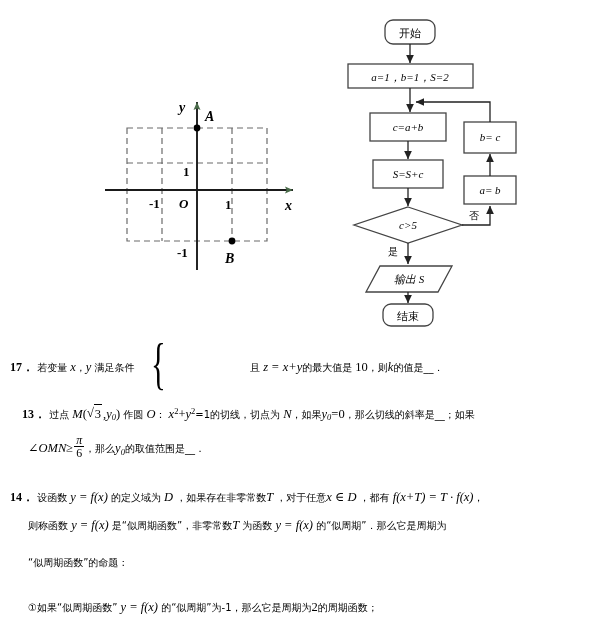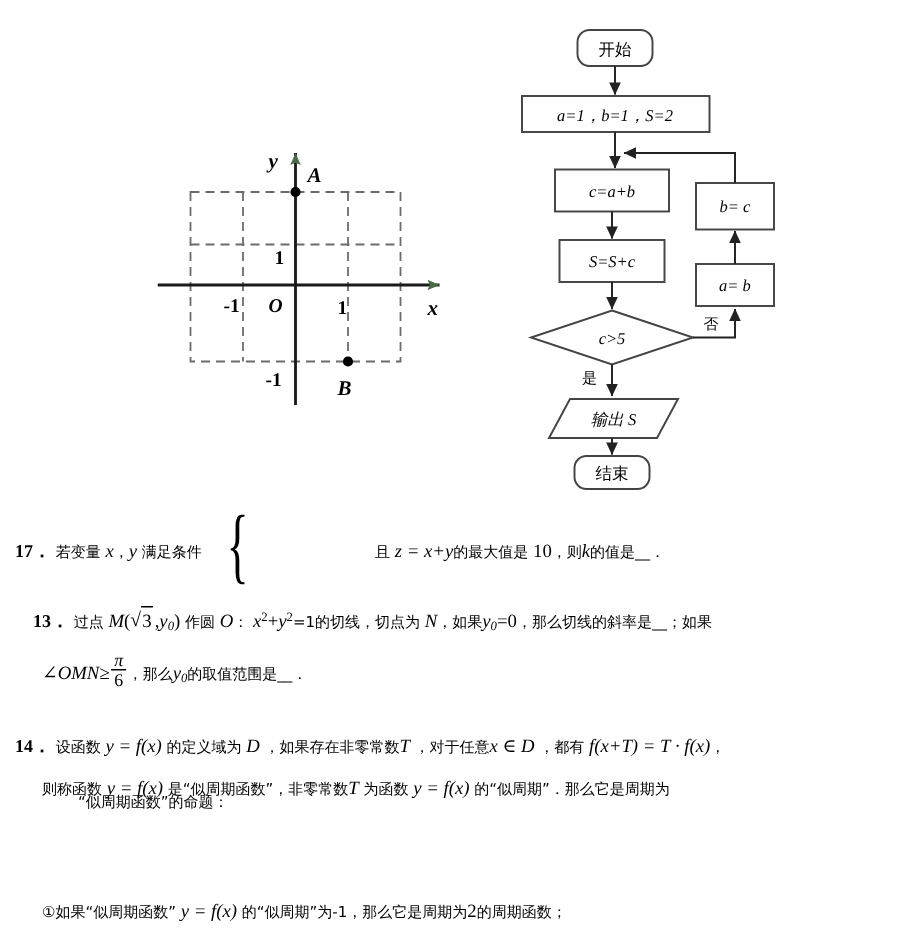--- a/index.html
+++ b/index.html
@@ -192,21 +192,21 @@
     left: 0; top: 156px;
     width: 600px;
   }
   #prob14 .ln {
     position: absolute;
     white-space: nowrap;
     text-align: center;
   }
   #p14-l1 { left: 10px;  top: 0px; }
   #p14-l2 { left: 28px;  top: 28px; }
-  #p14-l3 { left: 28px;  top: 40px; margin-left: 24px; }
+  #p14-l3 { left: 28px;  top: 67px; }
   #p14-l4 { left: 28px;  top: 82px; margin-top: 28px; }
 </style>
 </head>
 <body>
 
 <div class="page">
 
   <div class="figures">
 
     <div class="graph">

